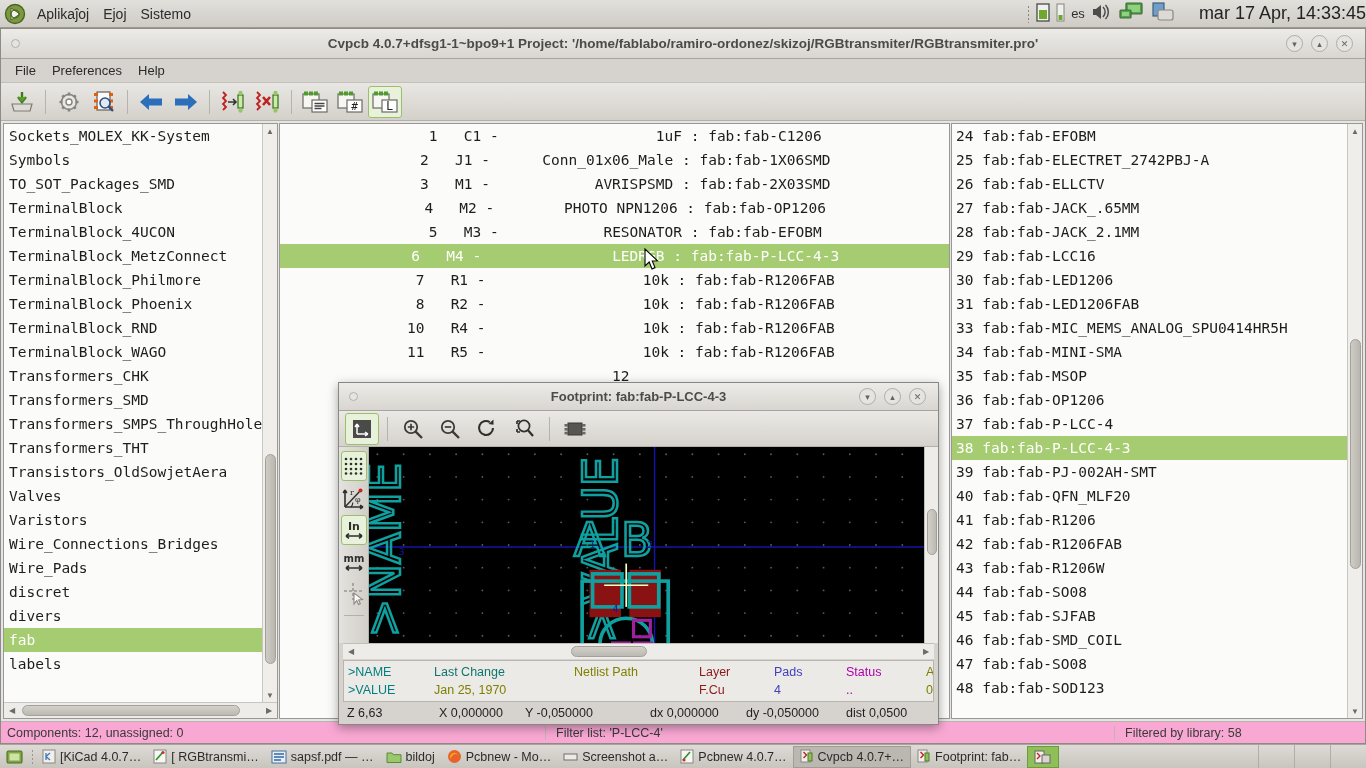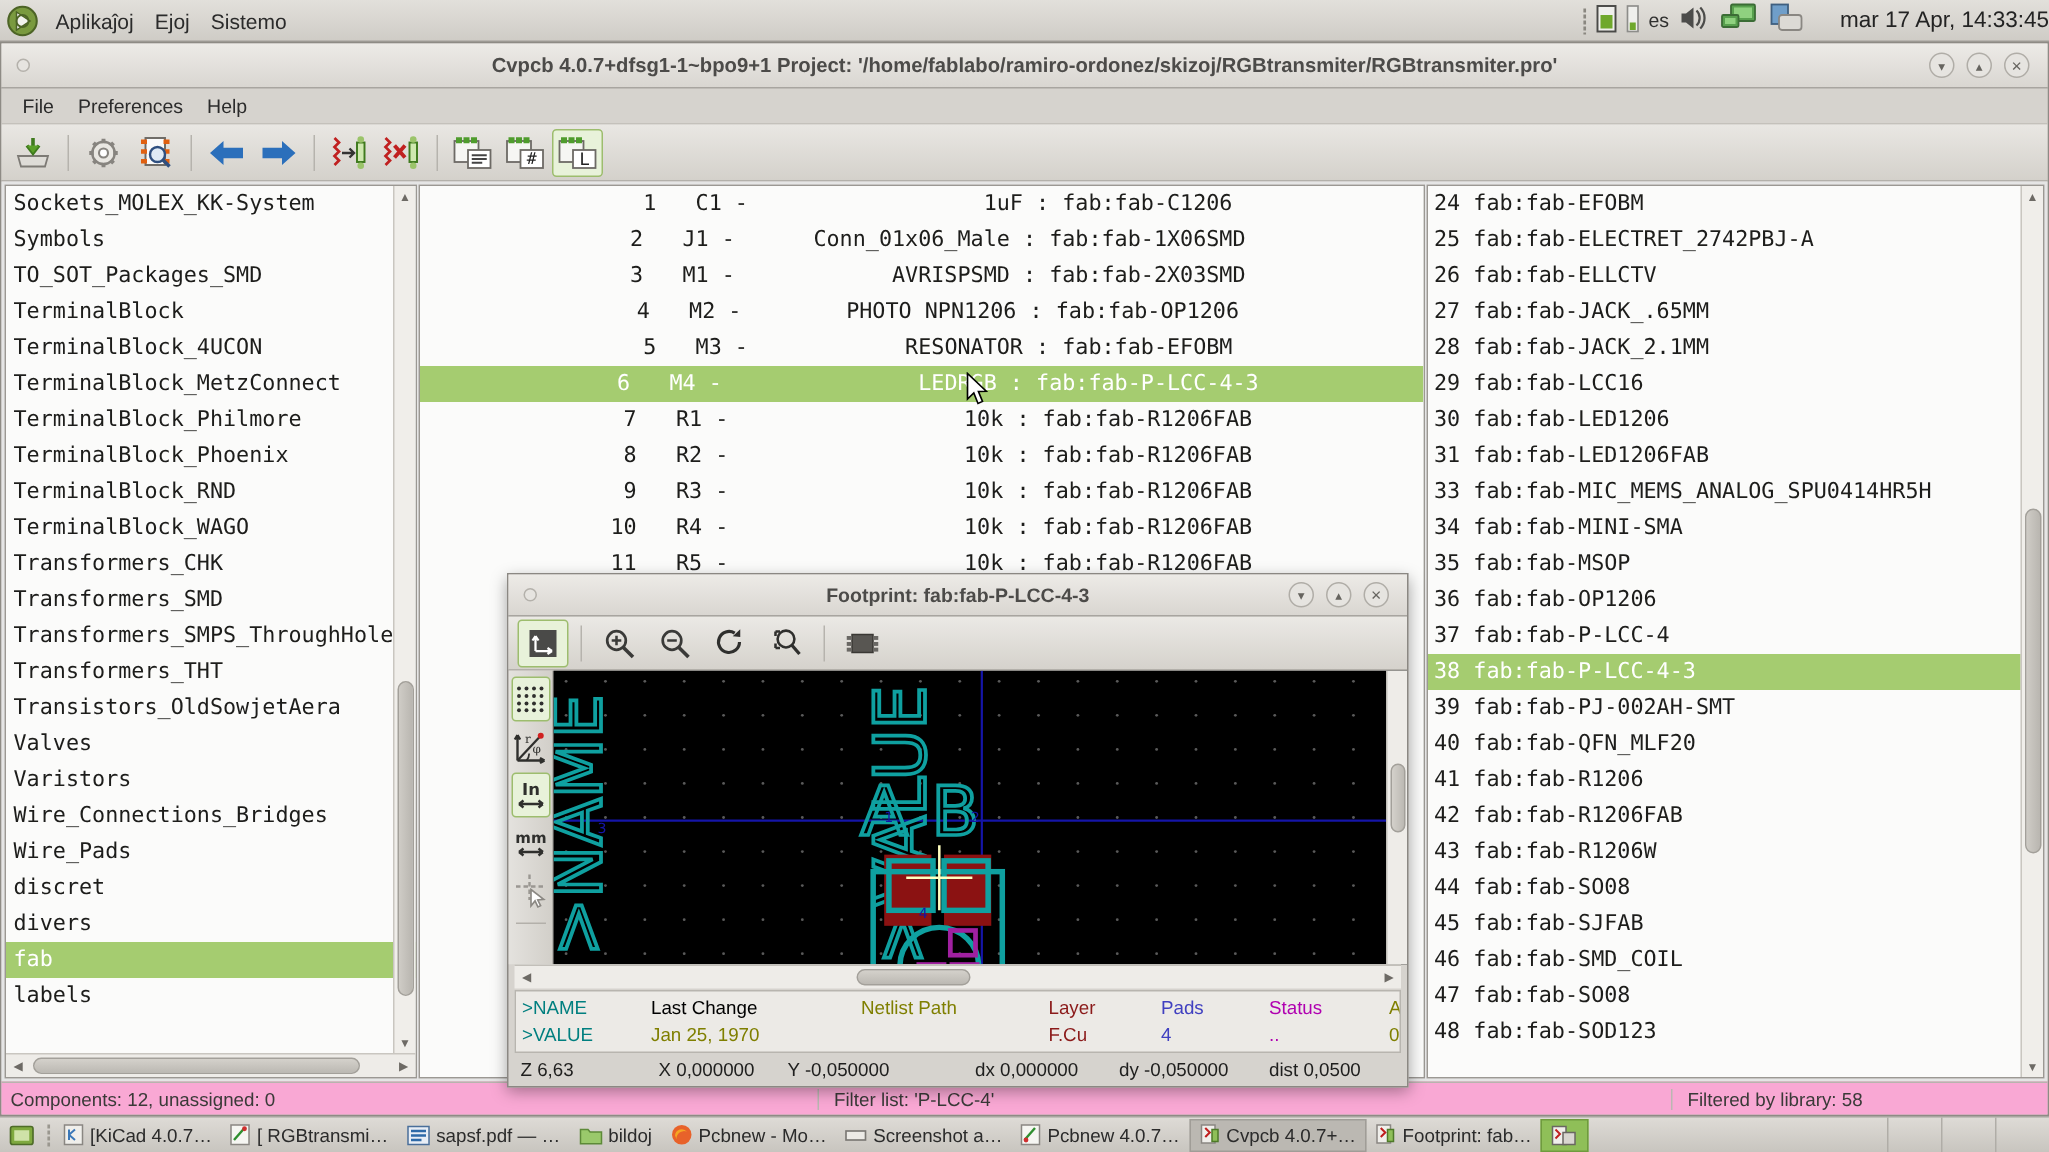--- a/index.html
+++ b/index.html
@@ -21,21 +21,21 @@
   }
   #desktop-panel .menu-item {
     padding: 0 7px; height: 28px; line-height: 28px;
     font-size: 14px; color: #2b2b2b; cursor: default;
   }
   .panel-logo { width: 26px; height: 22px; margin-left: 4px; position: relative; }
   .panel-logo svg { display: block; }
   .tray { margin-left: auto; display: flex; align-items: center; gap: 6px; padding-right: 10px; }
   .tray .dots { width: 3px; height: 18px; background-image: radial-gradient(#8a8780 1px, transparent 1px); background-size: 3px 4px; }
   .tray-txt { font-size: 13px; color: #30302f; }
-  .clock { font-size: 15px; color: #232323; padding-left: 14px; white-space: nowrap; }
+  .clock { font-size: 18px; color: #232323; padding-left: 14px; white-space: nowrap; }
 
   
   #cvpcb-window {
     position: absolute; left: 0; top: 28px; width: 1366px; height: 716px;
     background: #d6d3ce;
     border: 1px solid #8e8b85;
     display: flex; flex-direction: column;
   }
   .titlebar {
     height: 30px; background: linear-gradient(#edebe7, #d9d6d1);
@@ -403,21 +403,20 @@
       <div class="listarea">
         <div id="comp-rows">
             <div class="row mono">  1   C1 -                  1uF : fab:fab-C1206</div>
             <div class="row mono">  2   J1 -      Conn_01x06_Male : fab:fab-1X06SMD</div>
             <div class="row mono">  3   M1 -            AVRISPSMD : fab:fab-2X03SMD</div>
             <div class="row mono">  4   M2 -        PHOTO NPN1206 : fab:fab-OP1206</div>
             <div class="row mono">  5   M3 -            RESONATOR : fab:fab-EFOBM</div>
             <div class="row mono sel">  6   M4 -               LEDRGB : fab:fab-P-LCC-4-3</div>
             <div class="row mono">  7   R1 -                  10k : fab:fab-R1206FAB</div>
             <div class="row mono">  8   R2 -                  10k : fab:fab-R1206FAB</div>
-            <div class="row mono">  9   R3 -                  10k : fab:fab-R1206FAB</div>
             <div class="row mono"> 10   R4 -                  10k : fab:fab-R1206FAB</div>
             <div class="row mono"> 11   R5 -                  10k : fab:fab-R1206FAB</div>
             <div class="row mono"> 12</div>
           </div>
       </div>
     </div>
 
     <div class="pane" id="pane-fps">
       <div class="listarea">
         <div id="fp-rows">
@@ -850,21 +849,21 @@
   </div>
 
   <div style="height:16px;background:#eeece8;border-top:1px solid #c2bfb9;position:relative;display:flex;align-items:center;margin:0 4px;">
     <div style="width:16px;text-align:center;font-size:8px;color:#6d6a65;">◀</div>
     <div style="position:absolute;left:228px;width:76px;height:11px;border-radius:6px;background:linear-gradient(#d4d1cb,#bcb9b3);border:1px solid #a3a09a;"></div>
     <div style="position:absolute;right:0;width:16px;text-align:center;font-size:8px;color:#6d6a65;">▶</div>
   </div>
 
   <div class="fp-info">
     <div class="cell" style="color:#007f7f">&gt;NAME</div>
-    <div class="cell" style="color:#000000">Last Change</div>
+    <div class="cell" style="color:#0f766e">Last Change</div>
     <div class="cell" style="color:#7f7f00">Netlist Path</div>
     <div class="cell" style="color:#8b1a1a">Layer</div>
     <div class="cell" style="color:#4040c0">Pads</div>
     <div class="cell" style="color:#b000b0">Status</div>
     <div class="cell" style="color:#7f7f00">Angl</div>
 
     <div class="cell" style="color:#007f7f">&gt;VALUE</div>
     <div class="cell" style="color:#7f7f00">Jan 25, 1970</div>
     <div class="cell" style="color:#7f7f00"></div>
     <div class="cell" style="color:#8b1a1a">F.Cu</div>

